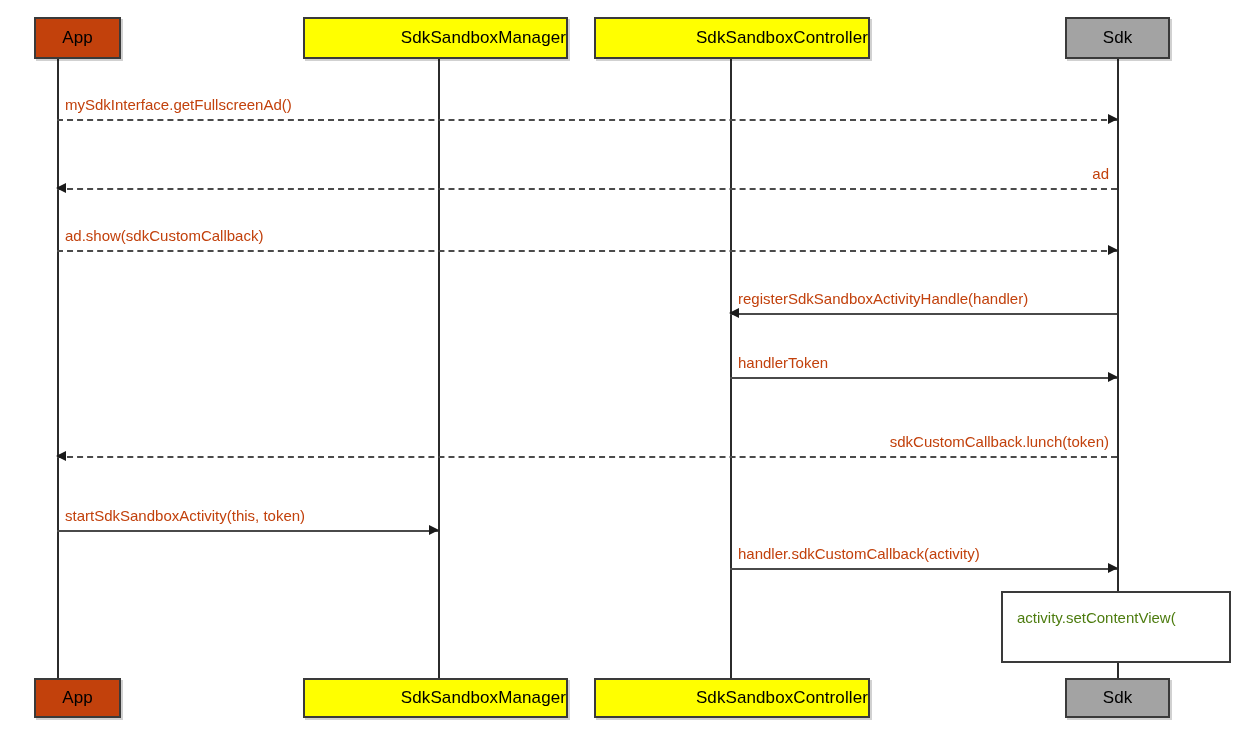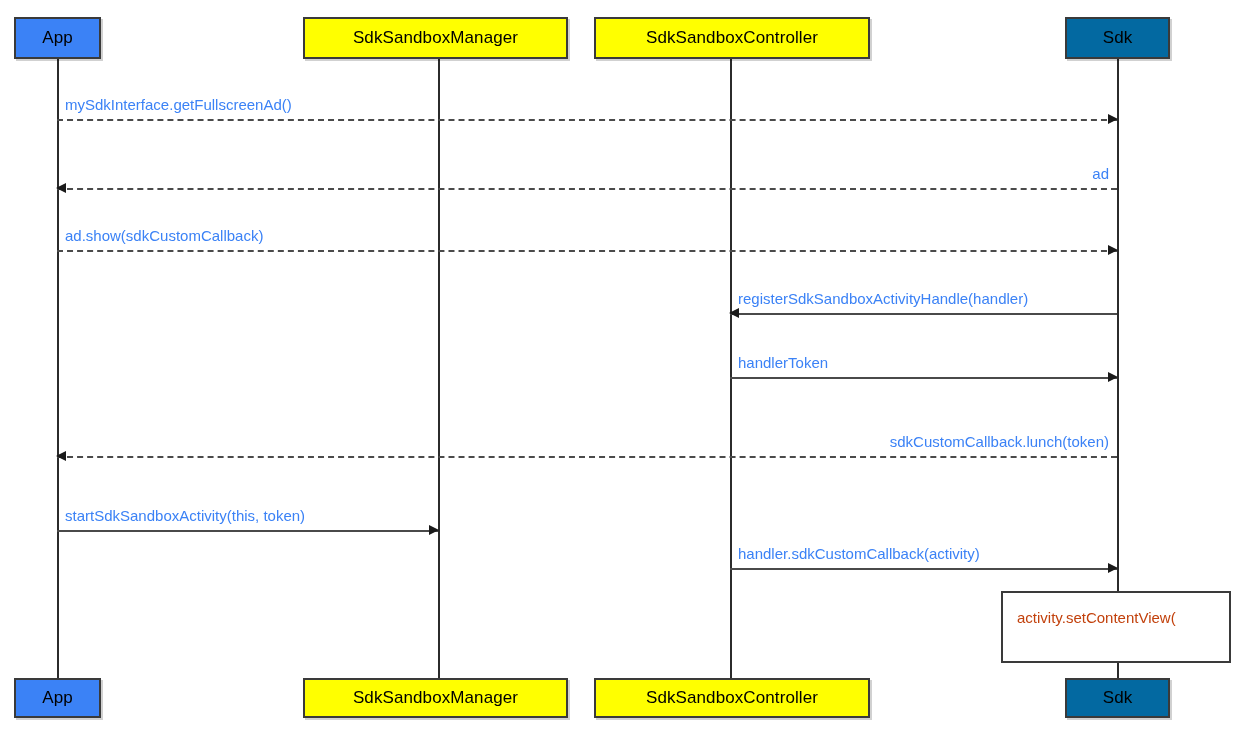--- a/index.html
+++ b/index.html
@@ -24,23 +24,23 @@
     border: 2px solid #3a3a3a;
     display: flex;
     align-items: center;
     justify-content: center;
     font-size: 17px;
     color: #000000;
     letter-spacing: 0.1px;
     white-space: nowrap;
     box-shadow: 2px 2px 0 rgba(0,0,0,0.18);
   }
-  .p-app      { background: #3b82f6; }
-  .p-yellow   { background: #ffff00; }
-  .p-sdk      { background: #0369a1; }
+  .p-app      { background: #c2410c; margin-left: 20px; }
+  .p-yellow   { background: #ffff00; justify-content: flex-end; }
+  .p-sdk      { background: #a3a3a3; }
 
   
   .lifeline {
     position: absolute;
     width: 0;
     border-left: 2px solid #2b2b2b;
   }
 
   
   .msg {
@@ -71,36 +71,36 @@
   }
   .msg.to-left .head {
     left: -1px;
     border-right: 10px solid #1a1a1a;
   }
 
   .msg .label {
     position: absolute;
     bottom: 6px;
     font-size: 15px;
-    color: #3b82f6;
+    color: #c2410c;
     white-space: nowrap;
     line-height: 17px;
   }
   .msg .label.al-left  { left: 8px; }
   .msg .label.al-right { right: 8px; }
 
   
   .note {
     position: absolute;
     box-sizing: border-box;
     background: #ffffff;
     border: 2px solid #3a3a3a;
     font-size: 15px;
     line-height: 21px;
-    color: #c2410c;
+    color: #4d7c0f;
     padding: 14px 10px 0 14px;
     z-index: 5;
   }
 </style>
 </head>
 <body>
 
 <div id="canvas">
 
   <div class="lifeline" style="left:57px;  top:59px;  height:619px;"></div>

